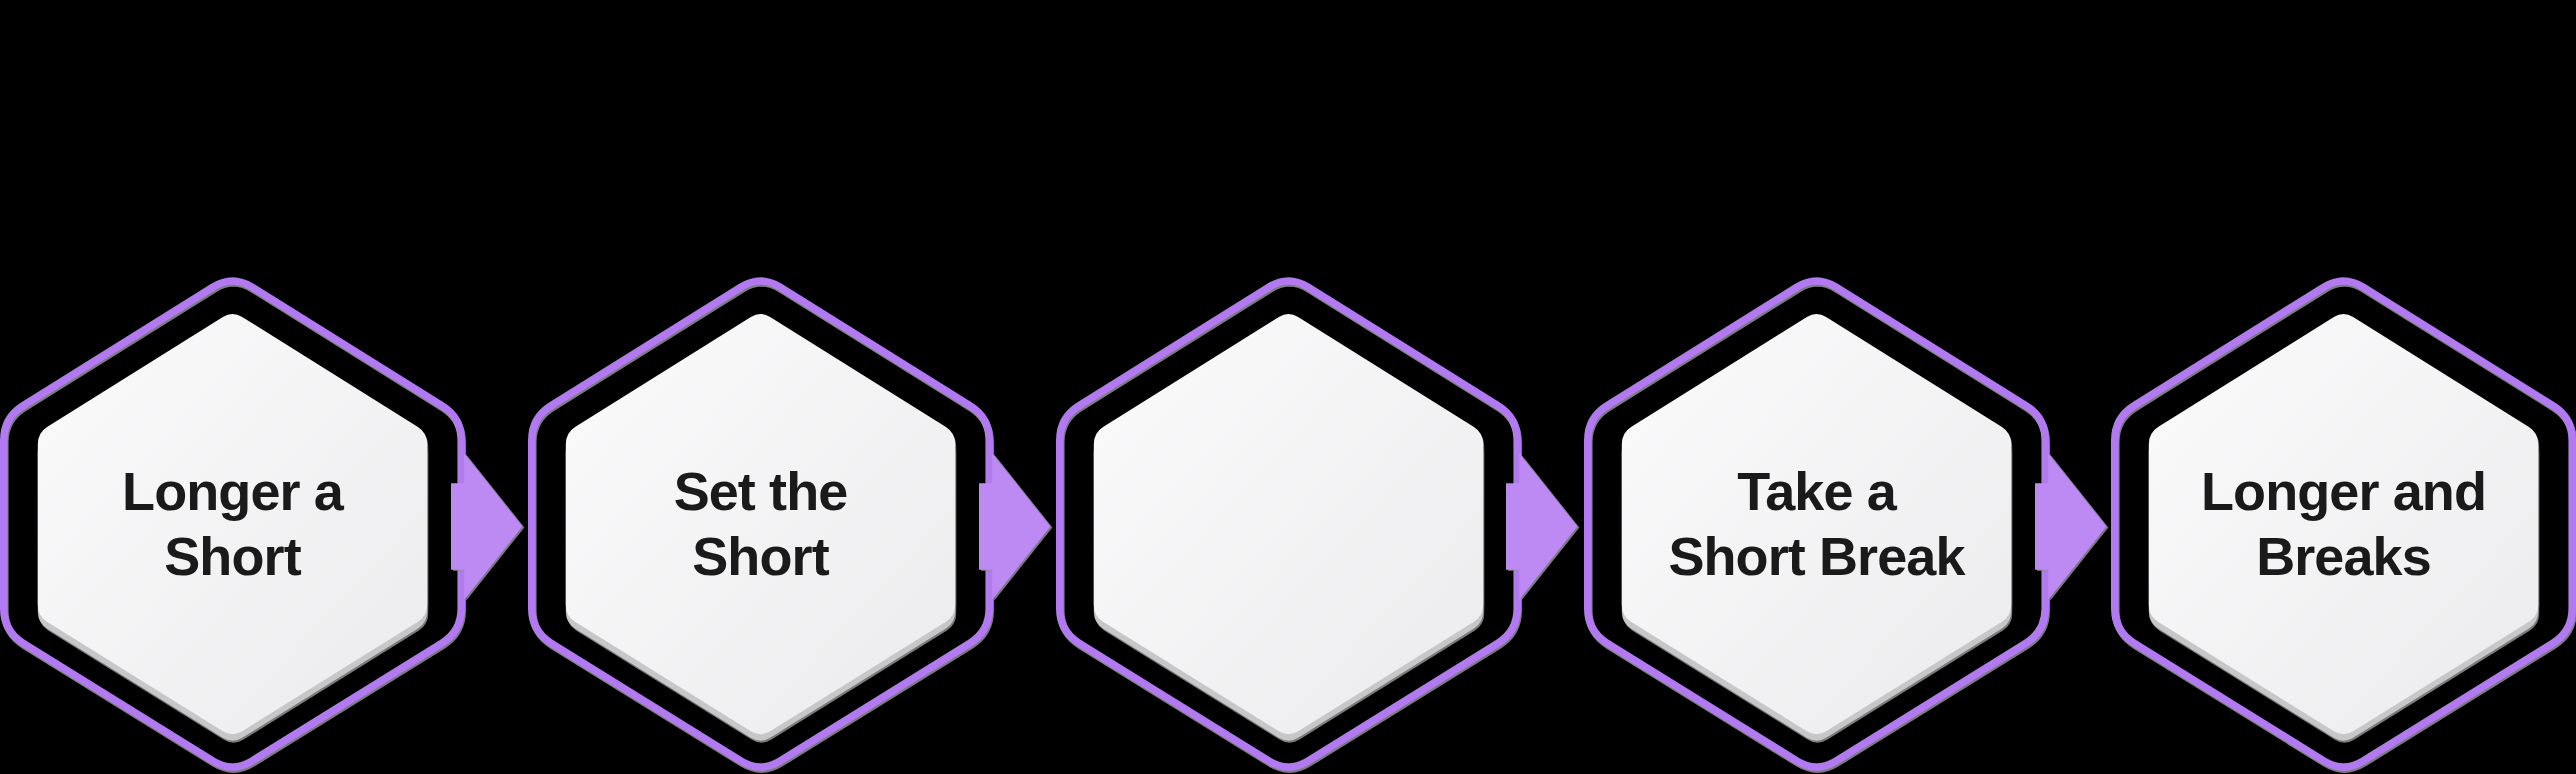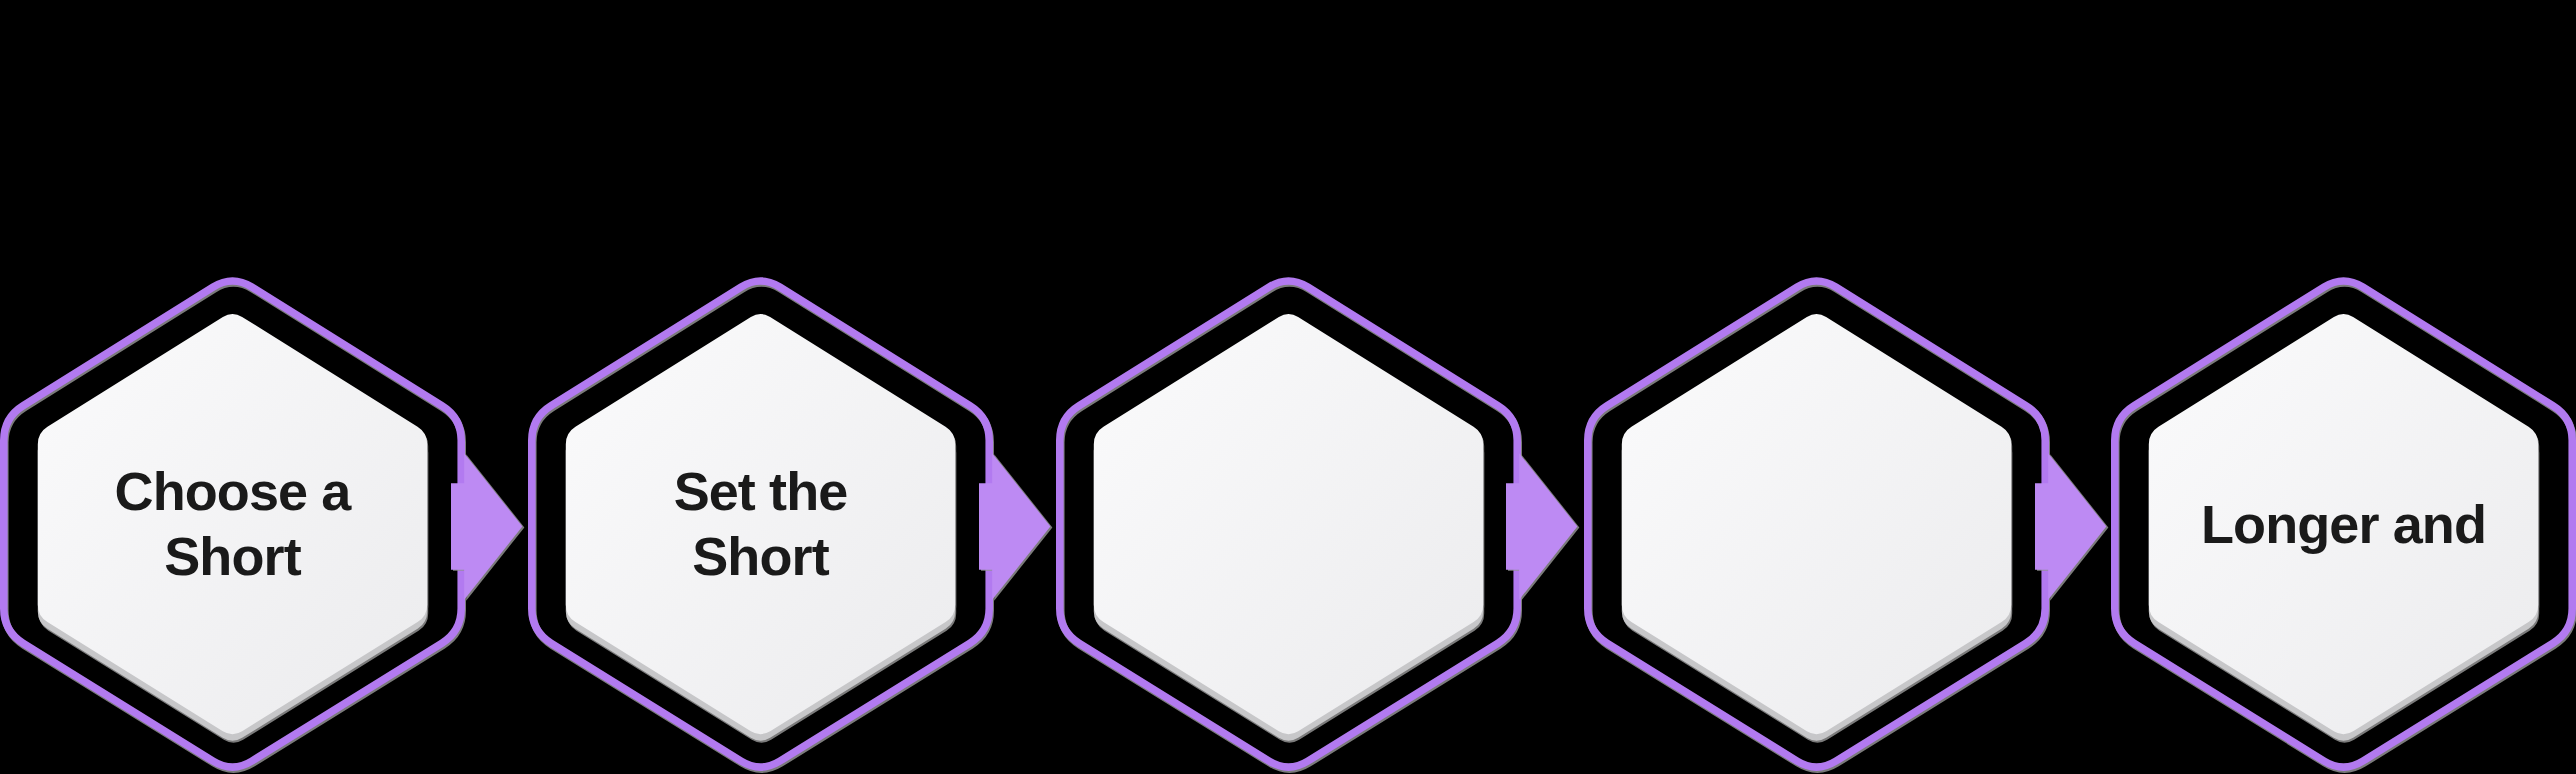--- a/index.html
+++ b/index.html
@@ -33,21 +33,21 @@
           <linearGradient id="hexgrad0" x1="0" y1="0" x2="1" y2="1">
             <stop offset="0" stop-color="#fbfbfc"></stop>
             <stop offset="1" stop-color="#ebebed"></stop>
           </linearGradient>
         </defs>
         <path d="M235.8 48.4 Q246 42 256.2 48.4 L441.8 164.6 Q452 171 452.0 183.0 L452.0 353.0 Q452 365 441.8 371.3 L256.2 486.7 Q246 493 235.8 486.7 L50.2 371.3 Q40 365 40.0 353.0 L40.0 183.0 Q40 171 50.2 164.6 Z" transform="translate(0,7)" fill="#c7c7c9"></path>
         <path d="M235.8 48.4 Q246 42 256.2 48.4 L441.8 164.6 Q452 171 452.0 183.0 L452.0 353.0 Q452 365 441.8 371.3 L256.2 486.7 Q246 493 235.8 486.7 L50.2 371.3 Q40 365 40.0 353.0 L40.0 183.0 Q40 171 50.2 164.6 Z" fill="url(#hexgrad0)"></path>
         <path d="M225.6 16.7 Q246 4 266.4 16.7 L467.6 142.3 Q488 155 488.0 179.0 L488.0 357.0 Q488 381 467.6 393.6 L266.4 518.4 Q246 531 225.6 518.4 L24.4 393.6 Q4 381 4.0 357.0 L4.0 179.0 Q4 155 24.4 142.3 Z" fill="none" stroke="#b27af0" stroke-width="8"></path>
       </svg>
       <div class="label">
-        <div>Choose a</div>
+        <div>Longer a</div>
         <div>Short</div>
       </div>
     </div>
     <div class="arrow" style="left: 451px;"><svg width="77" height="159" viewBox="0 0 82 168">
         <polygon points="0,38 14,38 14,6 76,84 14,162 14,130 0,130" fill="#bd8af3"></polygon>
       </svg></div>
     <div class="node" style="left: 528px;">
       <svg width="465" height="506" viewBox="0 0 492 535">
         <defs>
           <linearGradient id="hexgrad1" x1="0" y1="0" x2="1" y2="1">
@@ -91,35 +91,38 @@
           <linearGradient id="hexgrad3" x1="0" y1="0" x2="1" y2="1">
             <stop offset="0" stop-color="#fbfbfc"></stop>
             <stop offset="1" stop-color="#ebebed"></stop>
           </linearGradient>
         </defs>
         <path d="M235.8 48.4 Q246 42 256.2 48.4 L441.8 164.6 Q452 171 452.0 183.0 L452.0 353.0 Q452 365 441.8 371.3 L256.2 486.7 Q246 493 235.8 486.7 L50.2 371.3 Q40 365 40.0 353.0 L40.0 183.0 Q40 171 50.2 164.6 Z" transform="translate(0,7)" fill="#c7c7c9"></path>
         <path d="M235.8 48.4 Q246 42 256.2 48.4 L441.8 164.6 Q452 171 452.0 183.0 L452.0 353.0 Q452 365 441.8 371.3 L256.2 486.7 Q246 493 235.8 486.7 L50.2 371.3 Q40 365 40.0 353.0 L40.0 183.0 Q40 171 50.2 164.6 Z" fill="url(#hexgrad3)"></path>
         <path d="M225.6 16.7 Q246 4 266.4 16.7 L467.6 142.3 Q488 155 488.0 179.0 L488.0 357.0 Q488 381 467.6 393.6 L266.4 518.4 Q246 531 225.6 518.4 L24.4 393.6 Q4 381 4.0 357.0 L4.0 179.0 Q4 155 24.4 142.3 Z" fill="none" stroke="#b27af0" stroke-width="8"></path>
       </svg>
       <div class="label">
+        <div>Take a</div>
+        <div>Short Break</div>
       </div>
     </div>
     <div class="arrow" style="left: 2035px;"><svg width="77" height="159" viewBox="0 0 82 168">
         <polygon points="0,38 14,38 14,6 76,84 14,162 14,130 0,130" fill="#bd8af3"></polygon>
       </svg></div>
     <div class="node" style="left: 2111px;">
       <svg width="465" height="506" viewBox="0 0 492 535">
         <defs>
           <linearGradient id="hexgrad4" x1="0" y1="0" x2="1" y2="1">
             <stop offset="0" stop-color="#fbfbfc"></stop>
             <stop offset="1" stop-color="#ebebed"></stop>
           </linearGradient>
         </defs>
         <path d="M235.8 48.4 Q246 42 256.2 48.4 L441.8 164.6 Q452 171 452.0 183.0 L452.0 353.0 Q452 365 441.8 371.3 L256.2 486.7 Q246 493 235.8 486.7 L50.2 371.3 Q40 365 40.0 353.0 L40.0 183.0 Q40 171 50.2 164.6 Z" transform="translate(0,7)" fill="#c7c7c9"></path>
         <path d="M235.8 48.4 Q246 42 256.2 48.4 L441.8 164.6 Q452 171 452.0 183.0 L452.0 353.0 Q452 365 441.8 371.3 L256.2 486.7 Q246 493 235.8 486.7 L50.2 371.3 Q40 365 40.0 353.0 L40.0 183.0 Q40 171 50.2 164.6 Z" fill="url(#hexgrad4)"></path>
         <path d="M225.6 16.7 Q246 4 266.4 16.7 L467.6 142.3 Q488 155 488.0 179.0 L488.0 357.0 Q488 381 467.6 393.6 L266.4 518.4 Q246 531 225.6 518.4 L24.4 393.6 Q4 381 4.0 357.0 L4.0 179.0 Q4 155 24.4 142.3 Z" fill="none" stroke="#b27af0" stroke-width="8"></path>
       </svg>
       <div class="label">
         <div>Longer and</div>
+        <div>Breaks</div>
       </div>
     </div>
   </div>
 
 
 </body></html>

